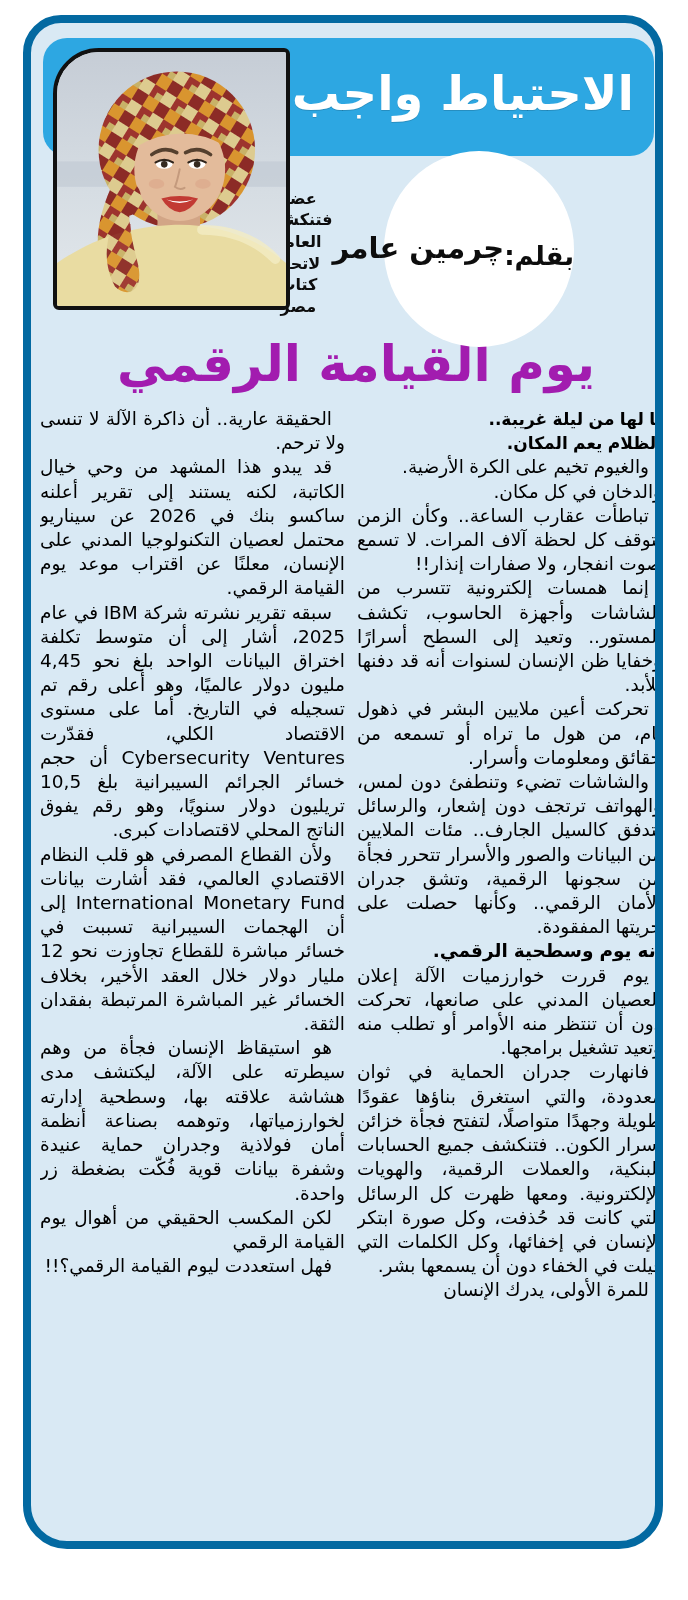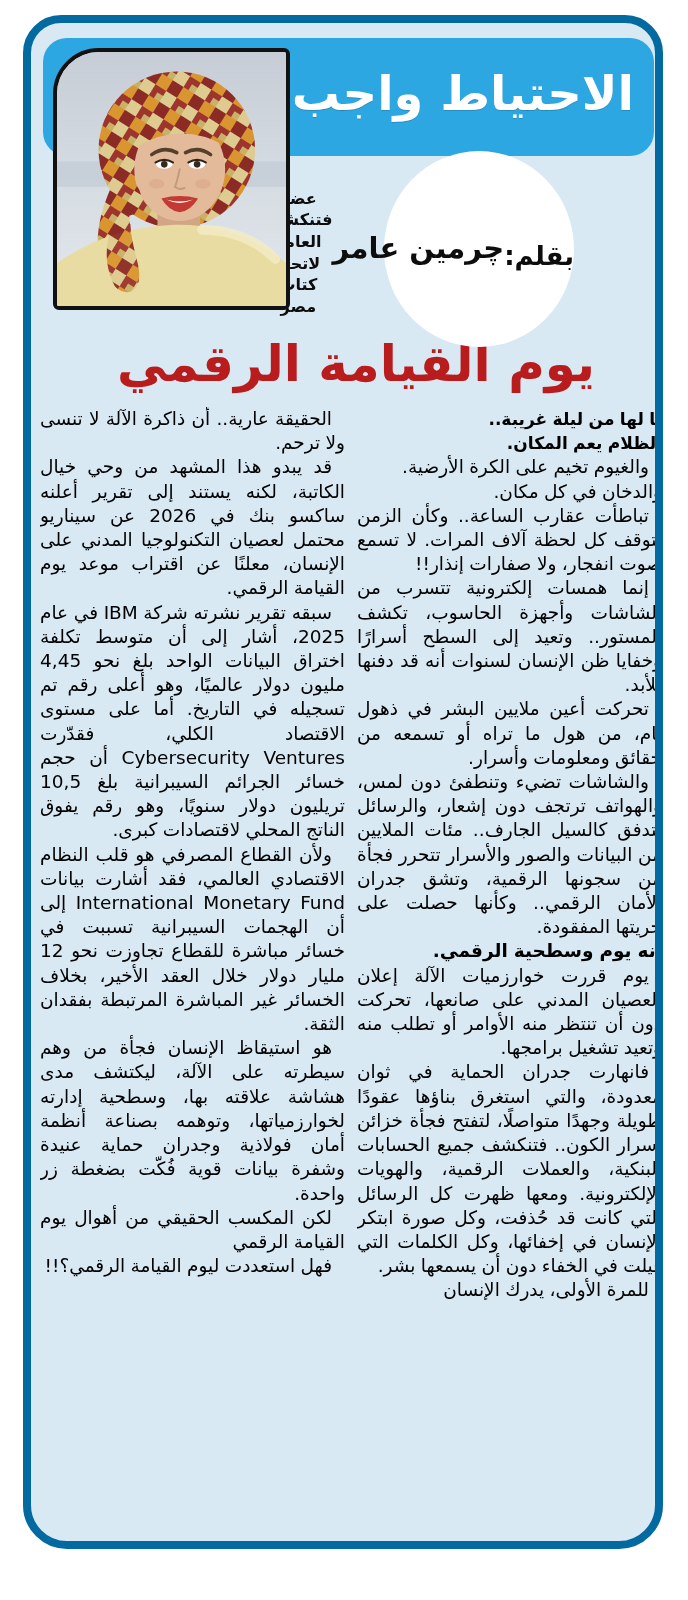--- a/index.html
+++ b/index.html
@@ -39,21 +39,21 @@
     display:flex;flex-direction:row;align-items:center;justify-content:flex-start;
     text-align:center;color:#0d0d0d;
   }
   .byline-label{font-weight:bold;font-size:26px;margin-top:16px;line-height:1.15;}
   .byline-underline{width:86px;height:3px;background:#0d0d0d;margin:5px 0 6px;}
   .author-name{font-weight:bold;font-size:29px;line-height:1.1;white-space:nowrap;}
   .author-role{font-weight:bold;font-size:16px;line-height:1.35;margin-top:7px;}
   
   .headline{
     position:absolute;left:15px;top:312px;width:620px;z-index:1;
-    text-align:center;font-weight:bold;font-size:50px;color:#b91c1c;
+    text-align:center;font-weight:bold;font-size:50px;color:#a21caf;
     letter-spacing:-1px;
   }
   
   .columns{
     position:absolute;left:9px;top:384px;width:622px;height:1164px;
     display:flex;gap:12px;overflow:hidden;z-index:1;
   }
   .col{flex:1 1 0;overflow:hidden;}
   .para{
     margin:0;color:#000000;font-size:18.5px;line-height:24.2px;

